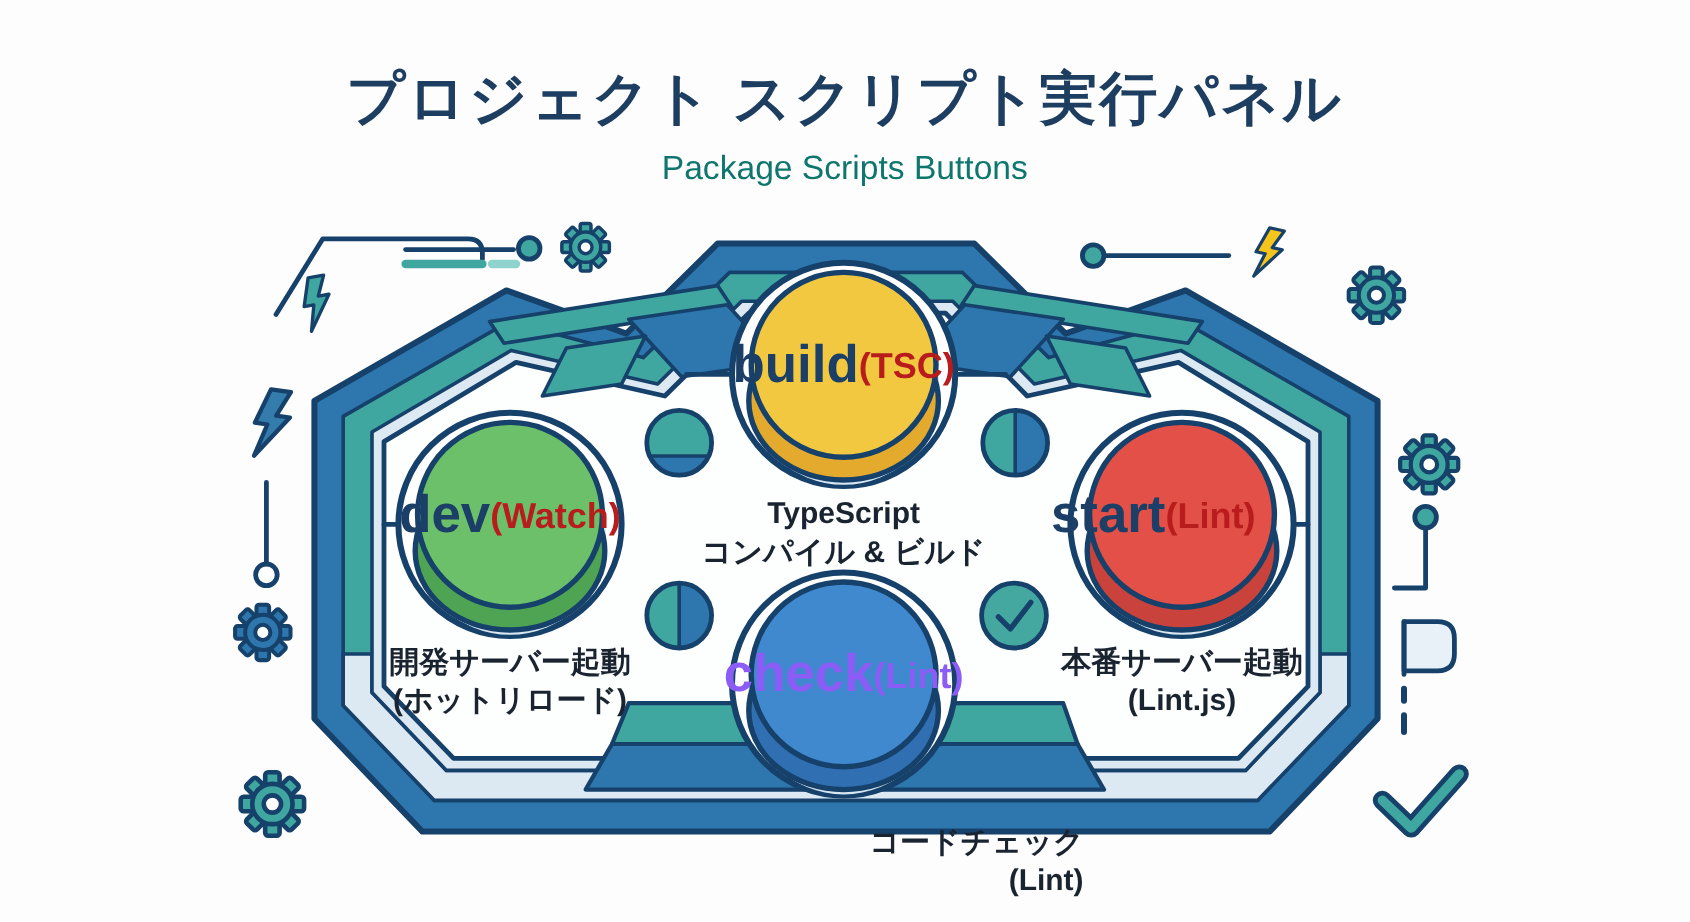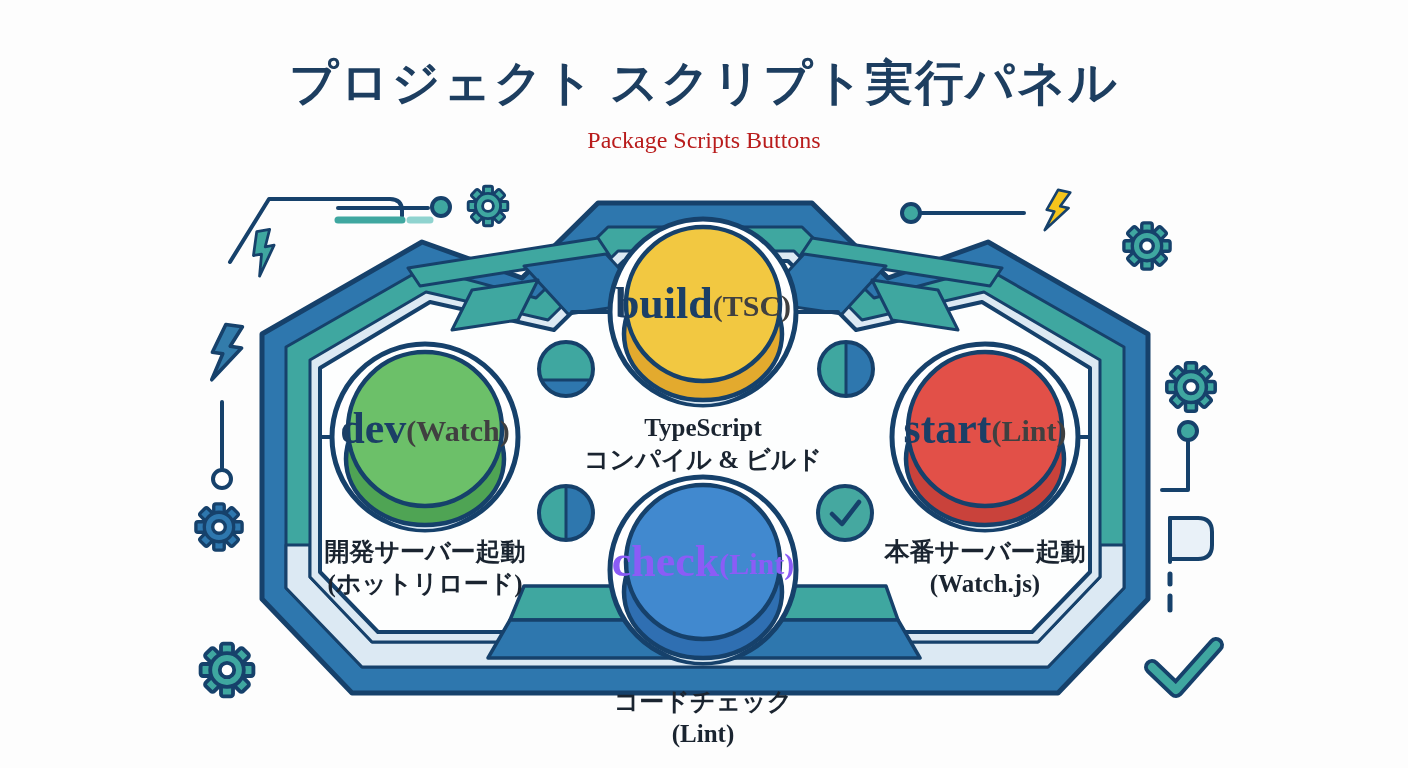--- a/index.html
+++ b/index.html
@@ -1,49 +1,49 @@
 <!DOCTYPE html>
 <html><head>
 <meta charset="utf-8">
 <style>
   html,body{margin:0;padding:0;background:#fff;}
   #stage{
     position:relative;width:1408px;height:768px;overflow:hidden;
     background:#FDFDFD;
-    font-family:Liberation Serif, serif;
+    font-family:Liberation Sans, sans-serif;
   }
   #art{position:absolute;left:0;top:0;width:1408px;height:768px;}
   .txt{position:absolute;text-align:center;white-space:nowrap;}
   #title{
     left:0;top:54px;width:1408px;font-size:48px;line-height:58px;
     font-weight:800;letter-spacing:2px;color:#1D3E60;
   }
   #subtitle{
-    left:0;top:125px;width:1408px;font-size:24px;line-height:30px;
-    font-weight:500;color:#b91c1c;
+    left:0;top:125px;width:1408px;font-size:28px;line-height:30px;
+    font-weight:500;color:#0f766e;
   }
   .btn-overlay{
     position:absolute;width:170px;height:170px;border-radius:50%;
     display:flex;flex-direction:row;align-items:center;justify-content:center;
     cursor:pointer;
   }
   .btn-name{font-size:44px;font-weight:800;line-height:1.02;color:#1B3F66;}
-  .btn-sub{font-size:30px;font-weight:700;line-height:1.05;color:#404040;margin-top:4px;}
+  .btn-sub{font-size:30px;font-weight:700;line-height:1.05;color:#b91c1c;margin-top:4px;}
   .btn-overlay.light .btn-name,.btn-overlay.light .btn-sub{color:#8b5cf6;}
   .desc{
     position:absolute;width:400px;font-size:25px;line-height:32px;
     font-weight:700;color:#1A2430;text-align:center;white-space:nowrap;
   }
   #desc-build{left:503px;top:412px;}
   #desc-dev{left:225px;top:536px;}
   #desc-start{left:785px;top:536px;}
-  #desc-check{left:503px;top:686px;}
+  #desc-check{left:503px;top:686px;text-align:right;}
   #ov-build{left:618px;top:219px;}
   #ov-dev{left:340px;top:344px;}
-  #ov-start{left:900px;top:344px;}
+  #ov-start{left:876px;top:344px;}
   #ov-check{left:618px;top:477px;}
 </style>
 </head>
 <body>
 
 <div id="stage">
 
   <svg id="art" viewBox="0 0 1408 768">
     <defs>
       <g id="gear">
@@ -206,20 +206,20 @@
   <div class="desc" id="desc-dev">
     <div>開発サーバー起動</div>
     <div>(ホットリロード)</div>
   </div>
   <div class="desc" id="desc-build">
     <div>TypeScript</div>
     <div>コンパイル &amp; ビルド</div>
   </div>
   <div class="desc" id="desc-start">
     <div>本番サーバー起動</div>
-    <div>(Watch.js)</div>
+    <div>(Lint.js)</div>
   </div>
   <div class="desc" id="desc-check">
     <div>コードチェック</div>
     <div>(Lint)</div>
   </div>
 
 </div>
 
 </body></html>

